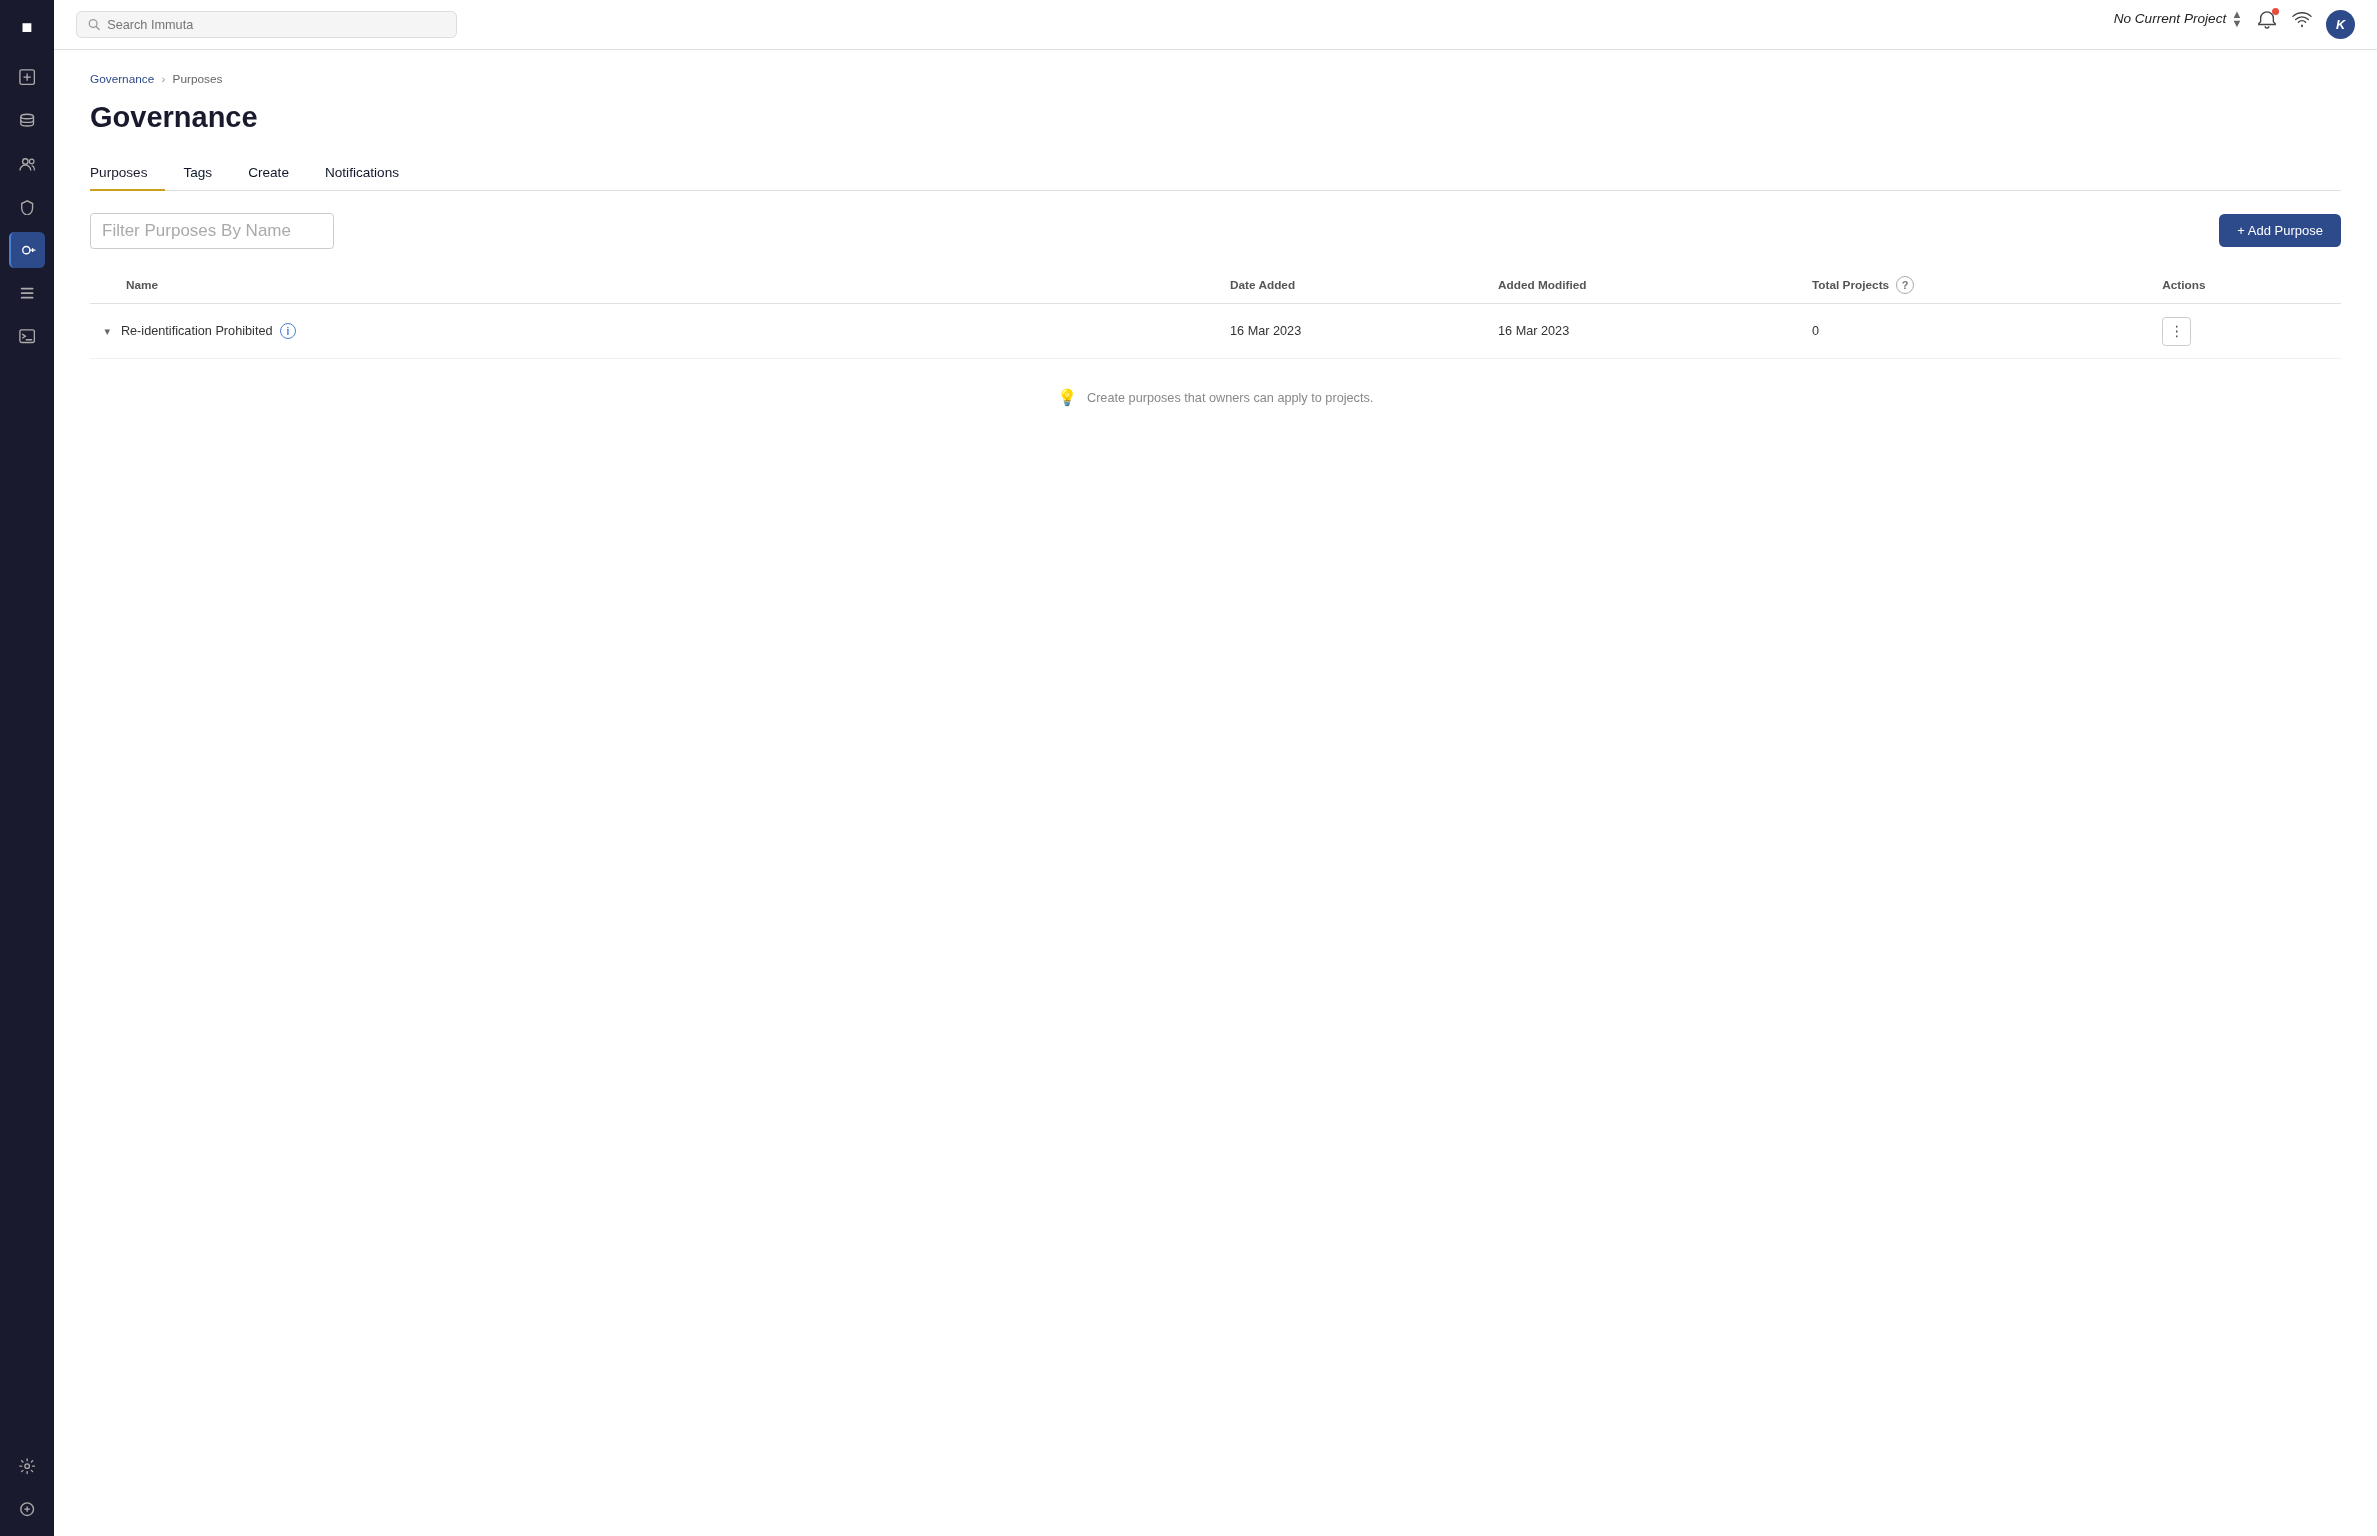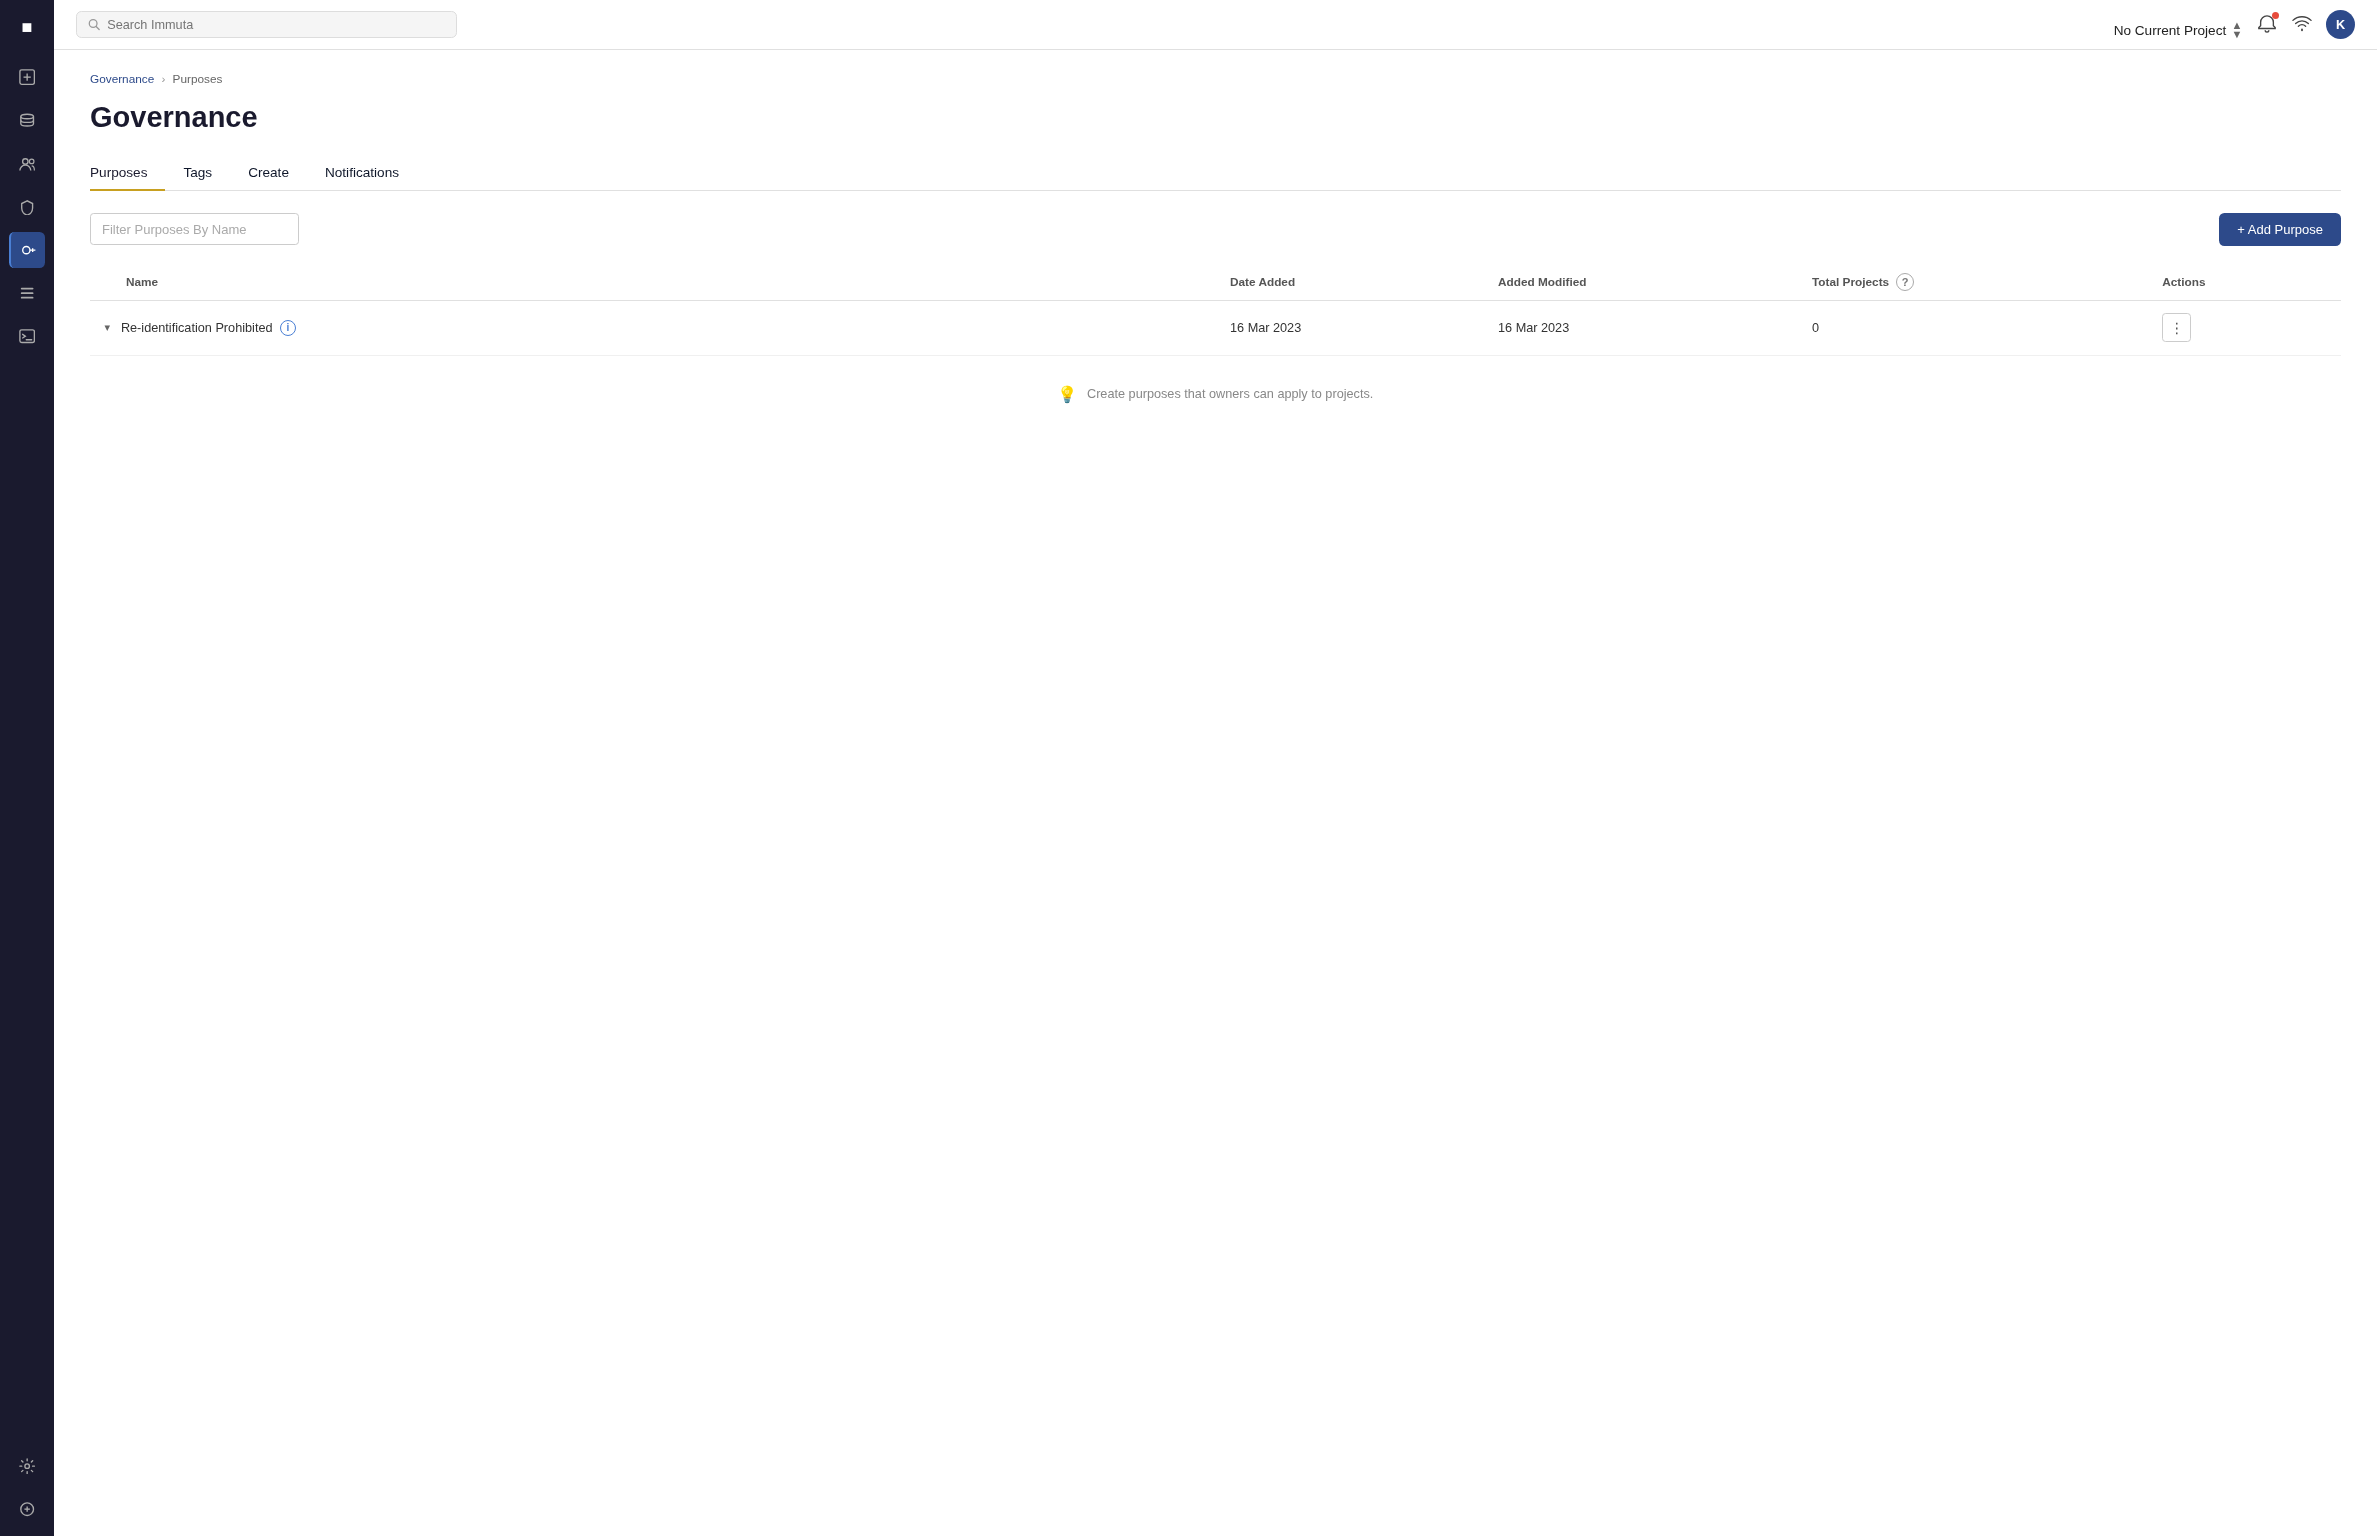--- a/index.html
+++ b/index.html
@@ -64,22 +64,23 @@
       background: transparent;
       outline: none;
       font-size: 12.7px;
       color: #333;
       width: 100%;
     }
     .search-icon-svg { color: #999; font-size: 12.7px; }
     .topbar-right {
       margin-left: auto;
       display: flex;
-      align-items: flex-end;
+      align-items: flex-start;
       gap: 14.5px;
+      font-style: italic;
     }
     .project-selector {
       display: flex;
       align-items: center;
       gap: 5.4px;
       cursor: pointer;
       font-size: 13.6px;
       font-weight: 500;
       color: #222;
     }
@@ -146,22 +147,22 @@
     .filter-row {
       display: flex;
       align-items: center;
       justify-content: space-between;
       margin-bottom: 18px;
     }
     .filter-input {
       border: 0.9px solid #ccc;
       border-radius: 3.6px;
       padding: 7.2px 11px;
-      font-size: 13px;
-      width: 209px;
+      font-size: 17px;
+      width: 244px;
       outline: none;
       color: #555;
     }
     .filter-input::placeholder { color: #aaa; }
     .add-purpose-btn {
       background: #2d4a8a;
       color: #fff;
       border: none;
       border-radius: 5.4px;
       padding: 9px 18px;

